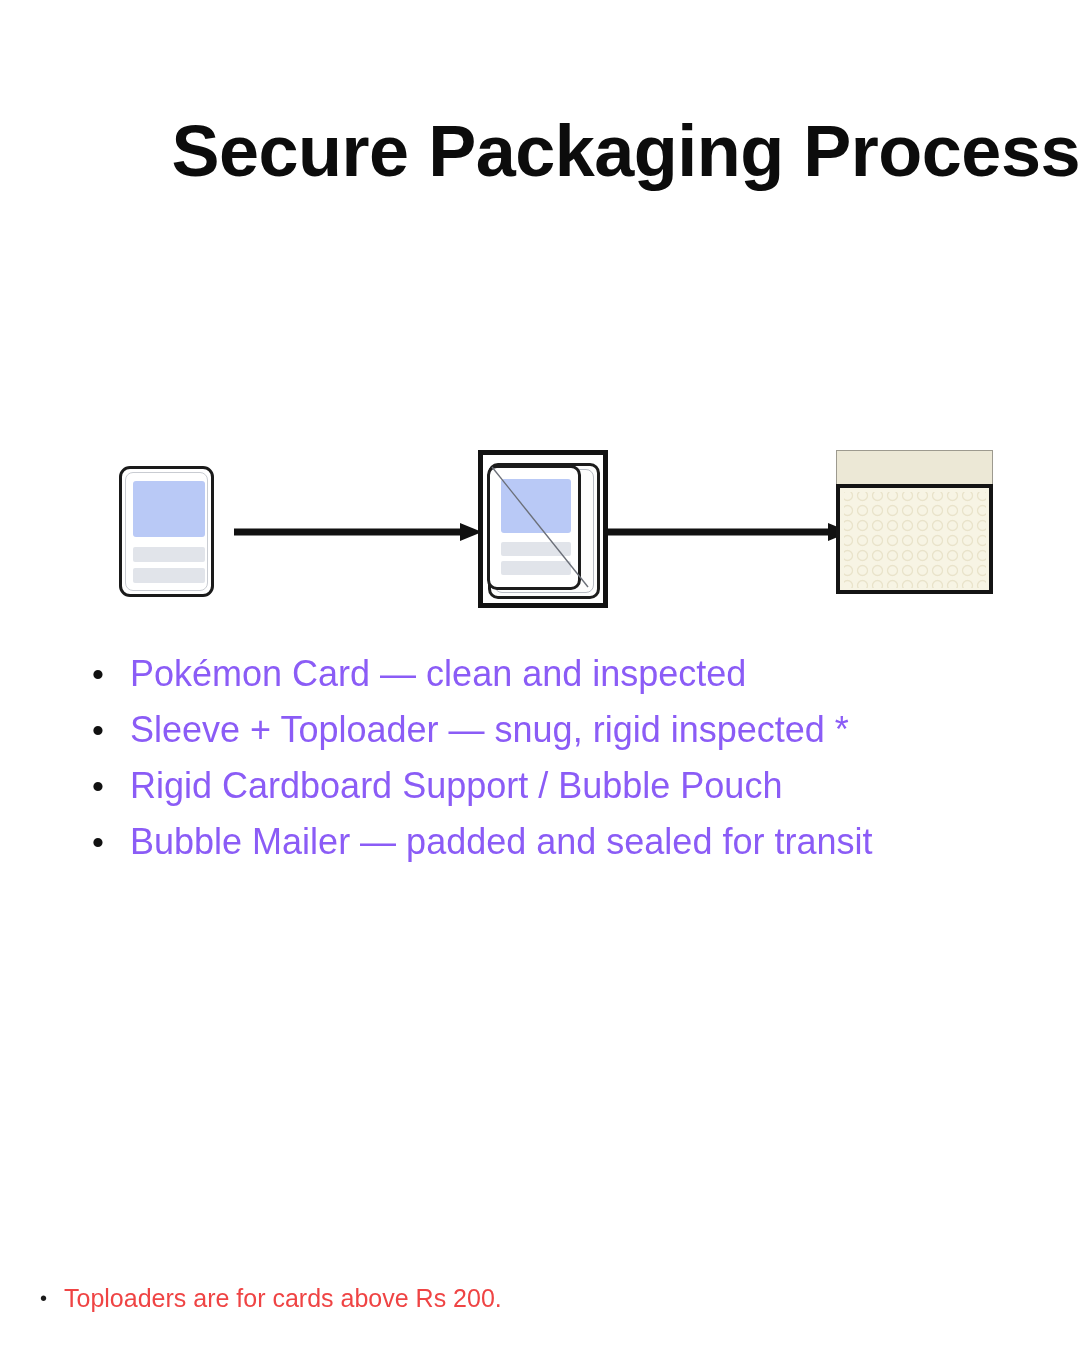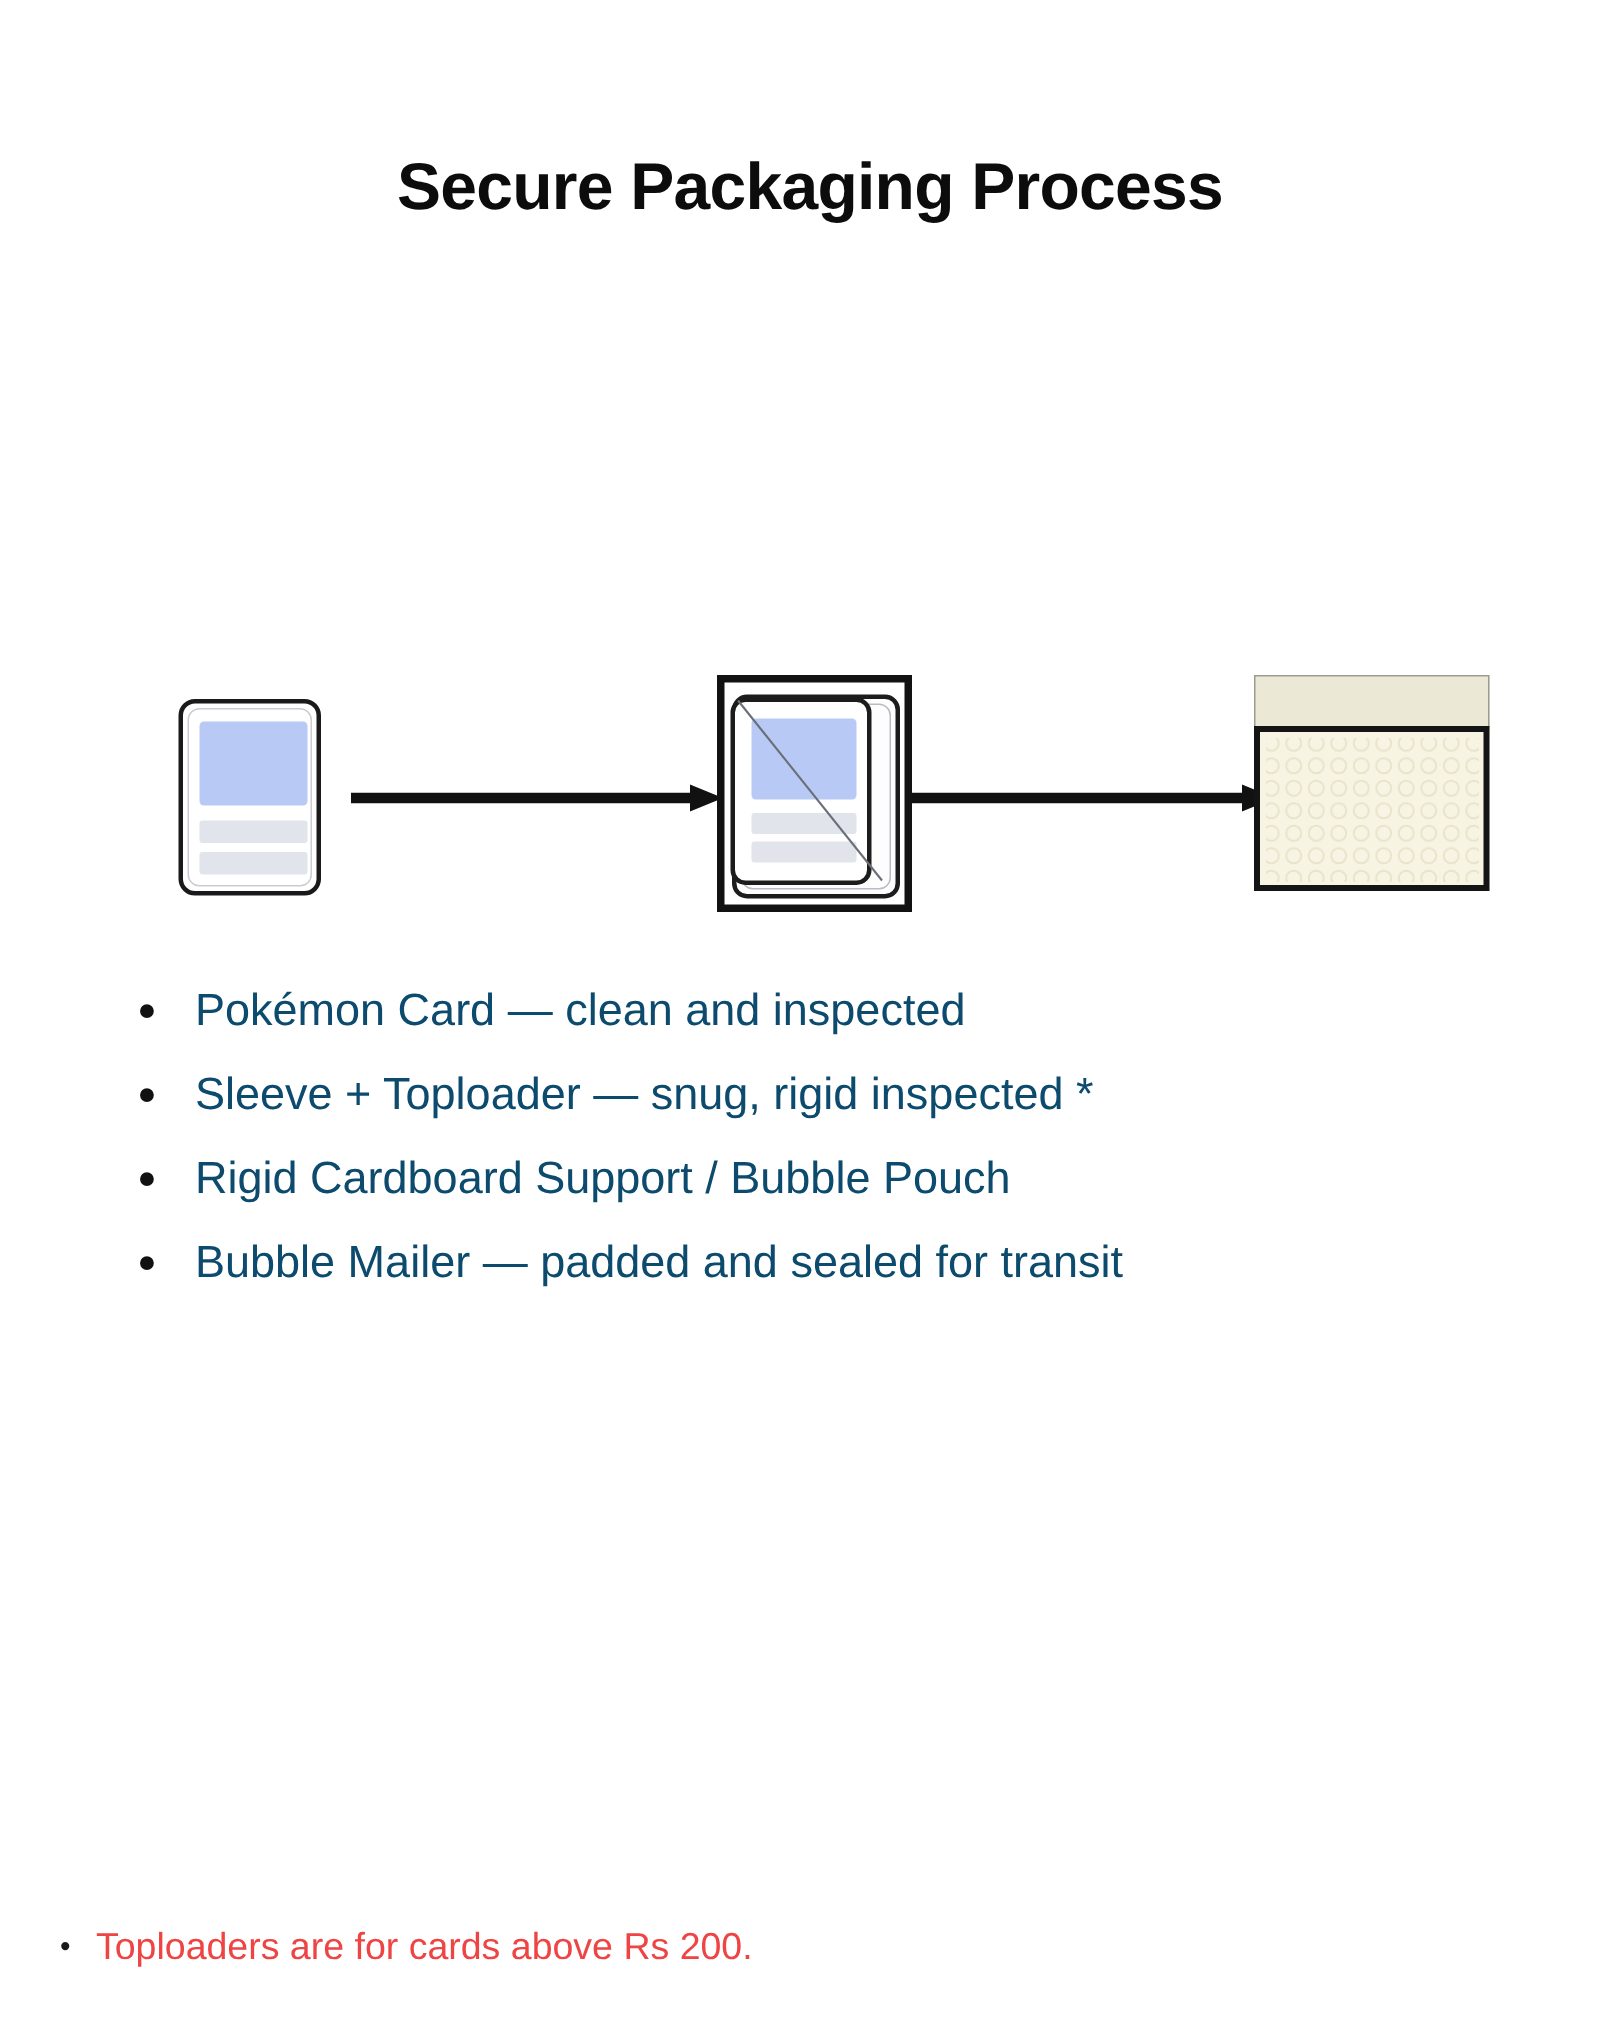--- a/index.html
+++ b/index.html
@@ -18,25 +18,25 @@
 
   .slide {
     position: relative;
     width: 1080px;
     height: 1350px;
   }
 
   
   .title {
     position: absolute;
-    top: 88px;
+    top: 114px;
     left: 0;
     width: 1080px;
-    text-align: center;
-    font-size: 44px;
+    text-align: right;
+    font-size: 72px;
     line-height: 74px;
     font-weight: 700;
     letter-spacing: -0.5px;
     color: #0c0c0c;
   }
 
   
   .diagram {
     position: absolute;
     left: 0;
@@ -204,23 +204,23 @@
   }
   .bullet-dot {
     width: 38px;
     flex: 0 0 38px;
     font-size: 34px;
     line-height: 52px;
     color: #111111;
     text-align: left;
   }
   .bullet-text {
-    font-size: 30px;
+    font-size: 36px;
     line-height: 52px;
-    color: #0c4a6e;
+    color: #8b5cf6;
     white-space: nowrap;
   }
 
   
   .footnote {
     position: absolute;
     left: 40px;
     top: 1281px;
     display: flex;
     align-items: flex-start;

